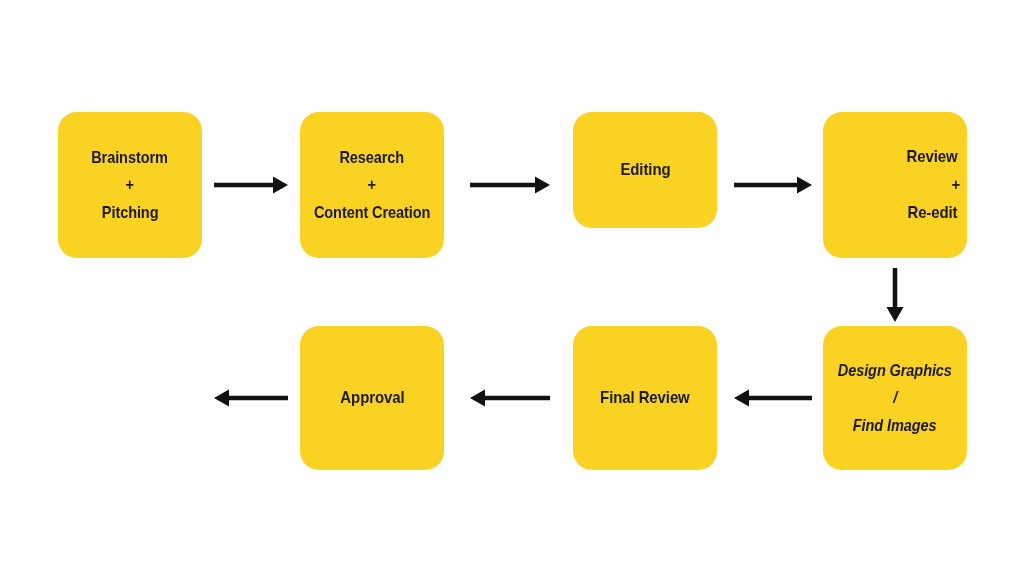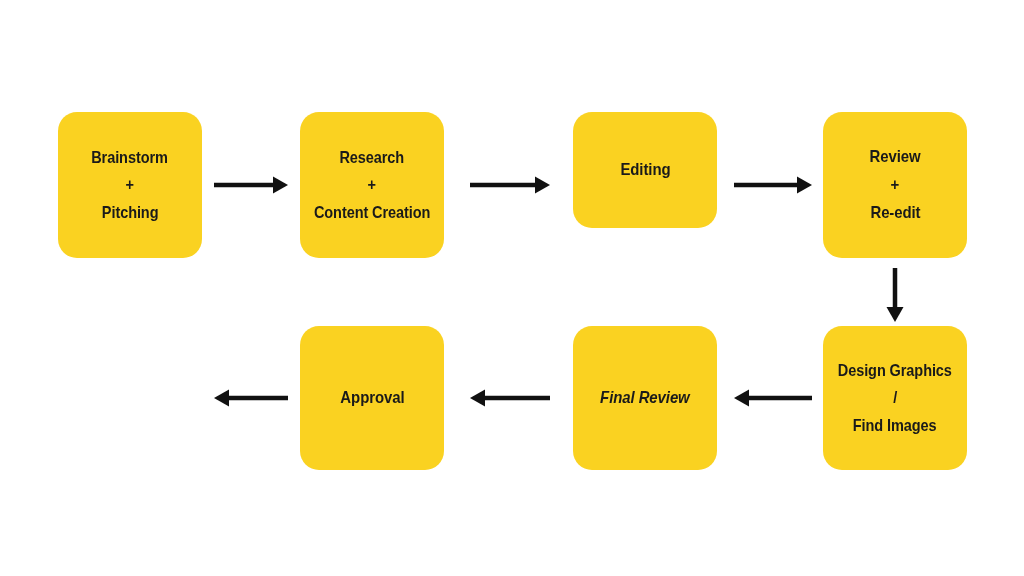--- a/index.html
+++ b/index.html
@@ -68,31 +68,31 @@
       <span class="line">Pitching</span>
     </div>
     <div class="node small-text" style="left: 300px; top: 112px; width: 144px; height: 146px; background: rgb(250, 210, 33); color: rgb(26, 26, 26); align-items: center;">
       <span class="line">Research</span>
       <span class="line">+</span>
       <span class="line">Content Creation</span>
     </div>
     <div class="node" style="left: 573px; top: 112px; width: 144px; height: 116px; background: rgb(250, 210, 33); color: rgb(26, 26, 26);">
       <span class="line">Editing</span>
     </div>
-    <div class="node" style="left: 823px; top: 112px; width: 144px; height: 146px; background: rgb(250, 210, 33); color: rgb(26, 26, 26);">
+    <div class="node" style="left: 823px; top: 112px; width: 144px; height: 146px; background: rgb(250, 210, 33); color: rgb(26, 26, 26); align-items: flex-end;">
       <span class="line">Review</span>
       <span class="line">+</span>
       <span class="line">Re-edit</span>
     </div>
-    <div class="node small-text" style="left: 823px; top: 326px; width: 144px; height: 144px; background: rgb(250, 210, 33); color: rgb(26, 26, 26);">
+    <div class="node small-text" style="left: 823px; top: 326px; width: 144px; height: 144px; background: rgb(250, 210, 33); color: rgb(26, 26, 26); font-style: italic;">
       <span class="line">Design Graphics</span>
       <span class="line">/</span>
       <span class="line">Find Images</span>
     </div>
-    <div class="node" style="left: 573px; top: 326px; width: 144px; height: 144px; background: rgb(250, 210, 33); color: rgb(26, 26, 26); font-style: italic;">
+    <div class="node" style="left: 573px; top: 326px; width: 144px; height: 144px; background: rgb(250, 210, 33); color: rgb(26, 26, 26);">
       <span class="line">Final Review</span>
     </div>
     <div class="node" style="left: 300px; top: 326px; width: 144px; height: 144px; background: rgb(250, 210, 33); color: rgb(26, 26, 26);">
       <span class="line">Approval</span>
     </div>
     <div class="arrow" style="left: 214px; top: 170px; width: 74px; height: 30px;">
       <svg width="74" height="30" viewBox="0 0 74 30">
         <rect x="0" y="12.75" width="60" height="4.5" fill="#111111"></rect>
         <polygon points="59,6.5 74,15 59,23.5" fill="#111111"></polygon>
       </svg>

